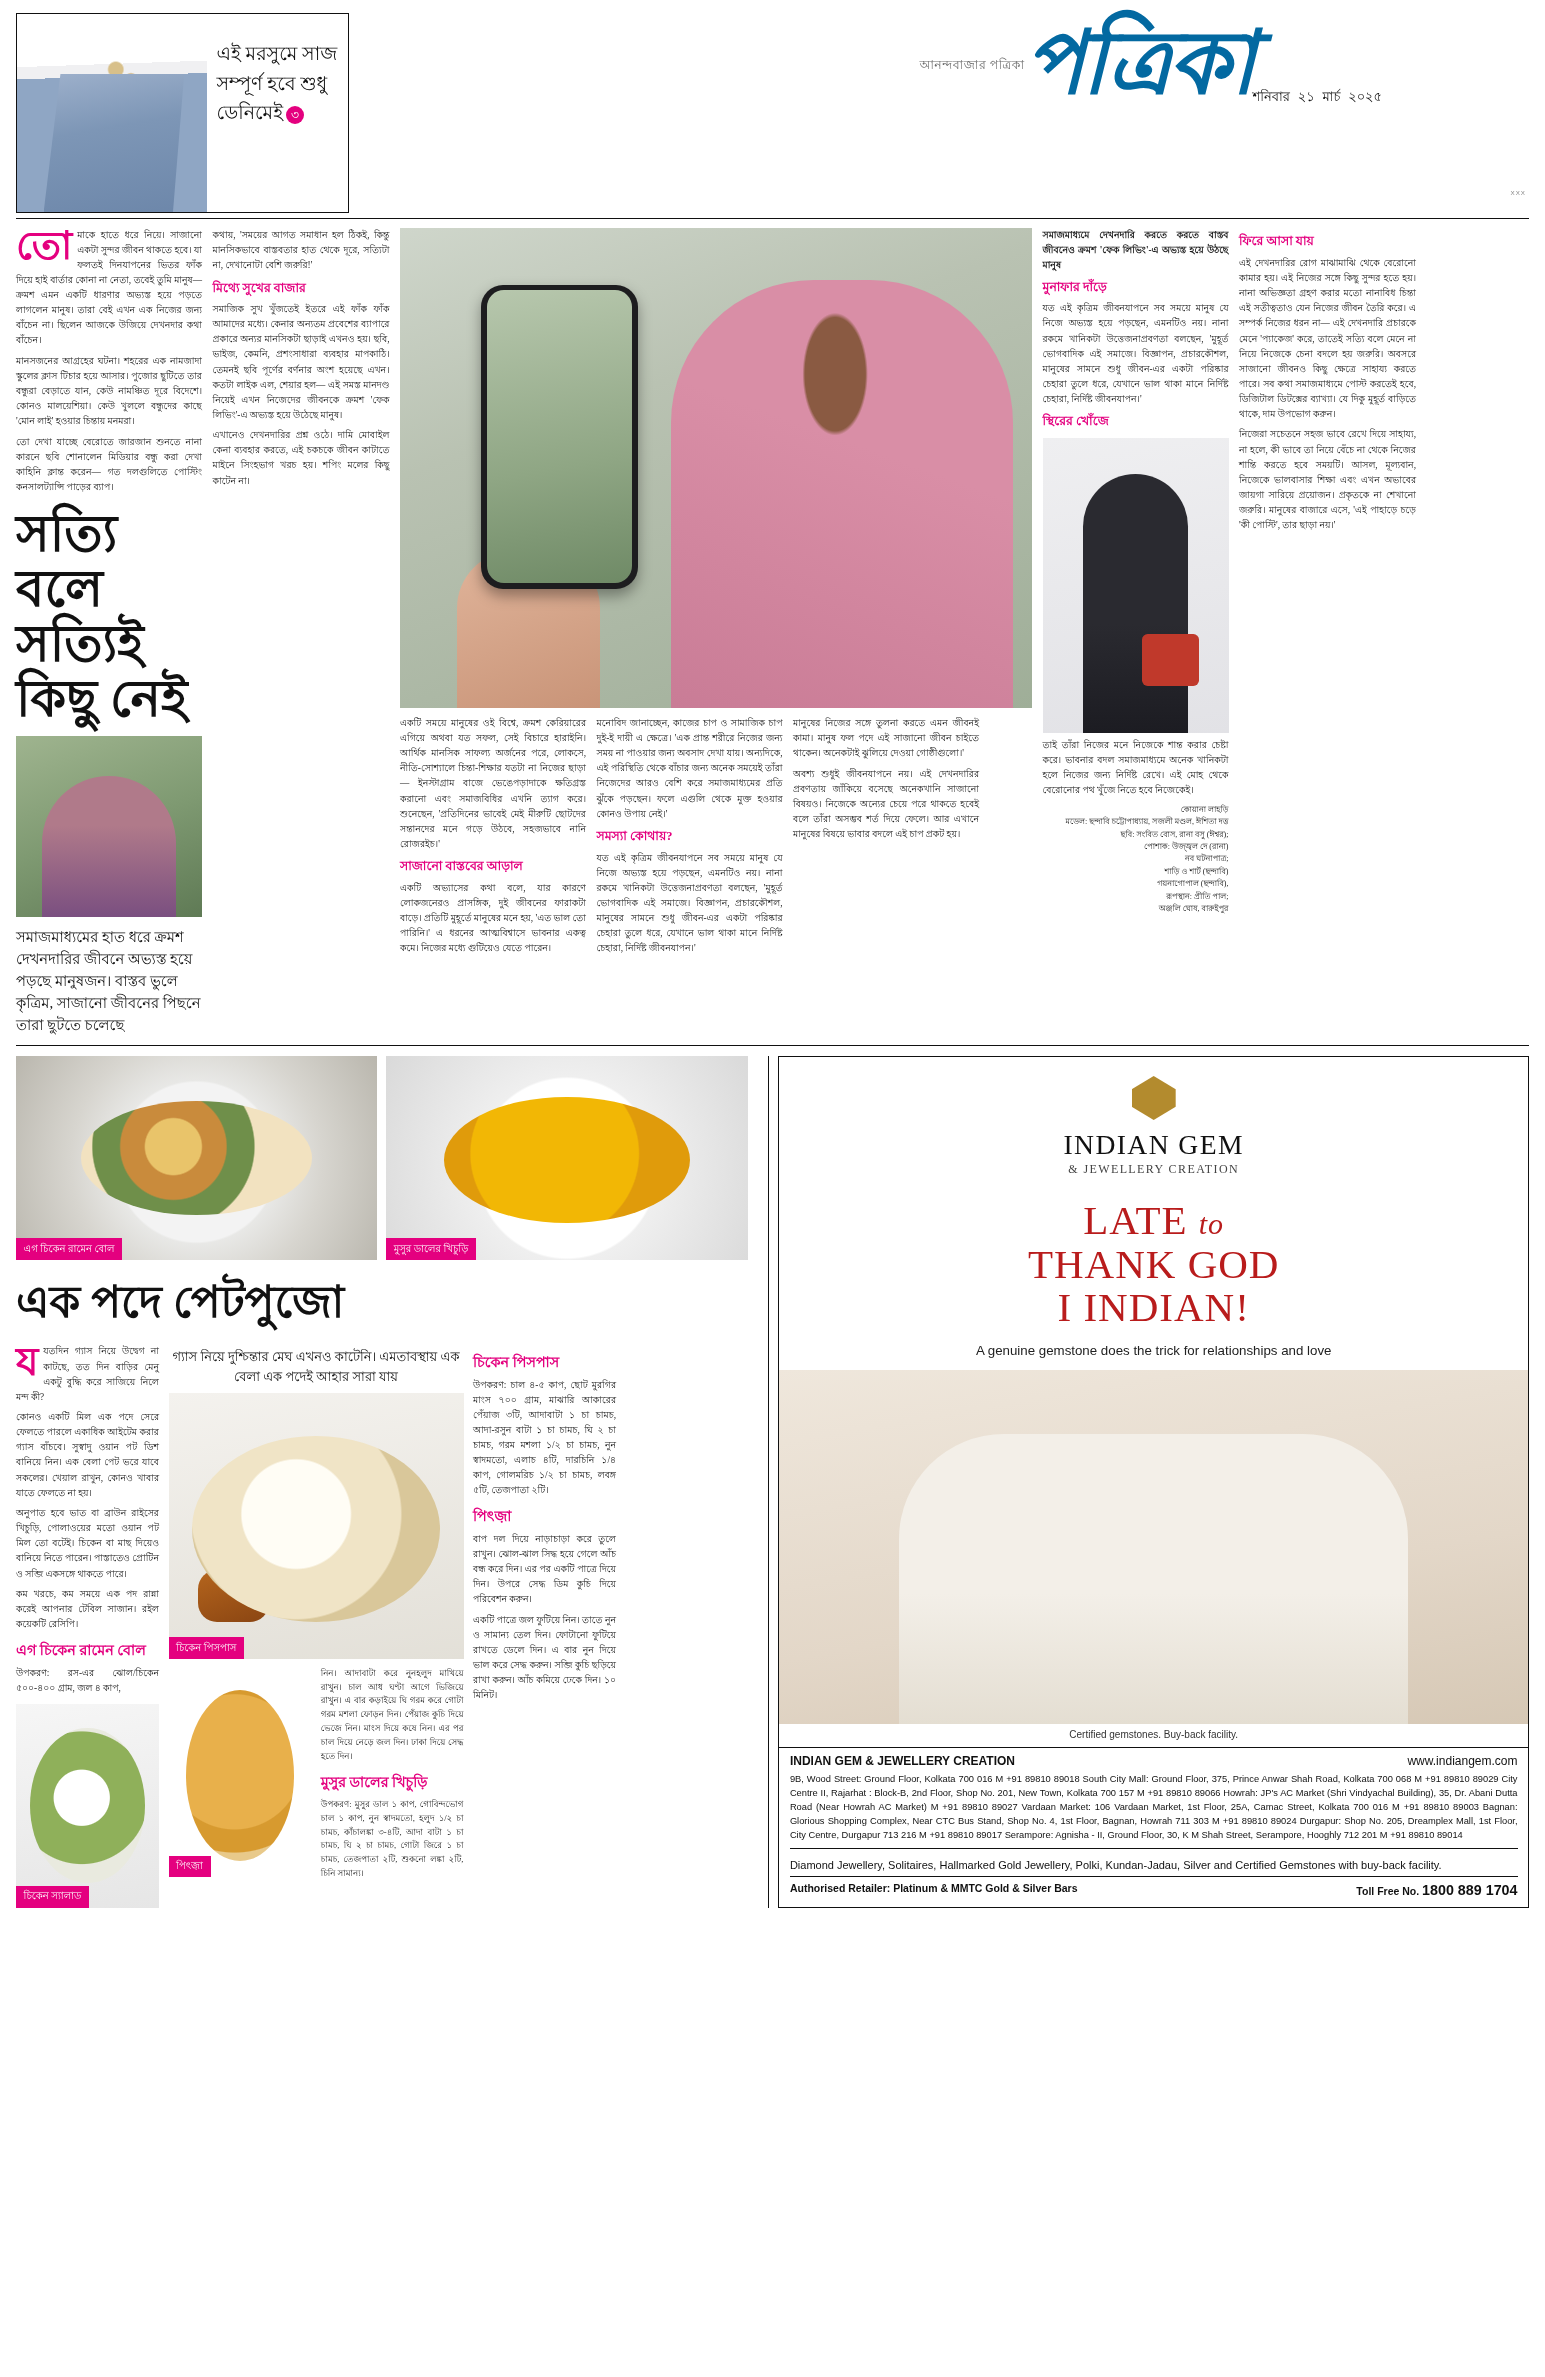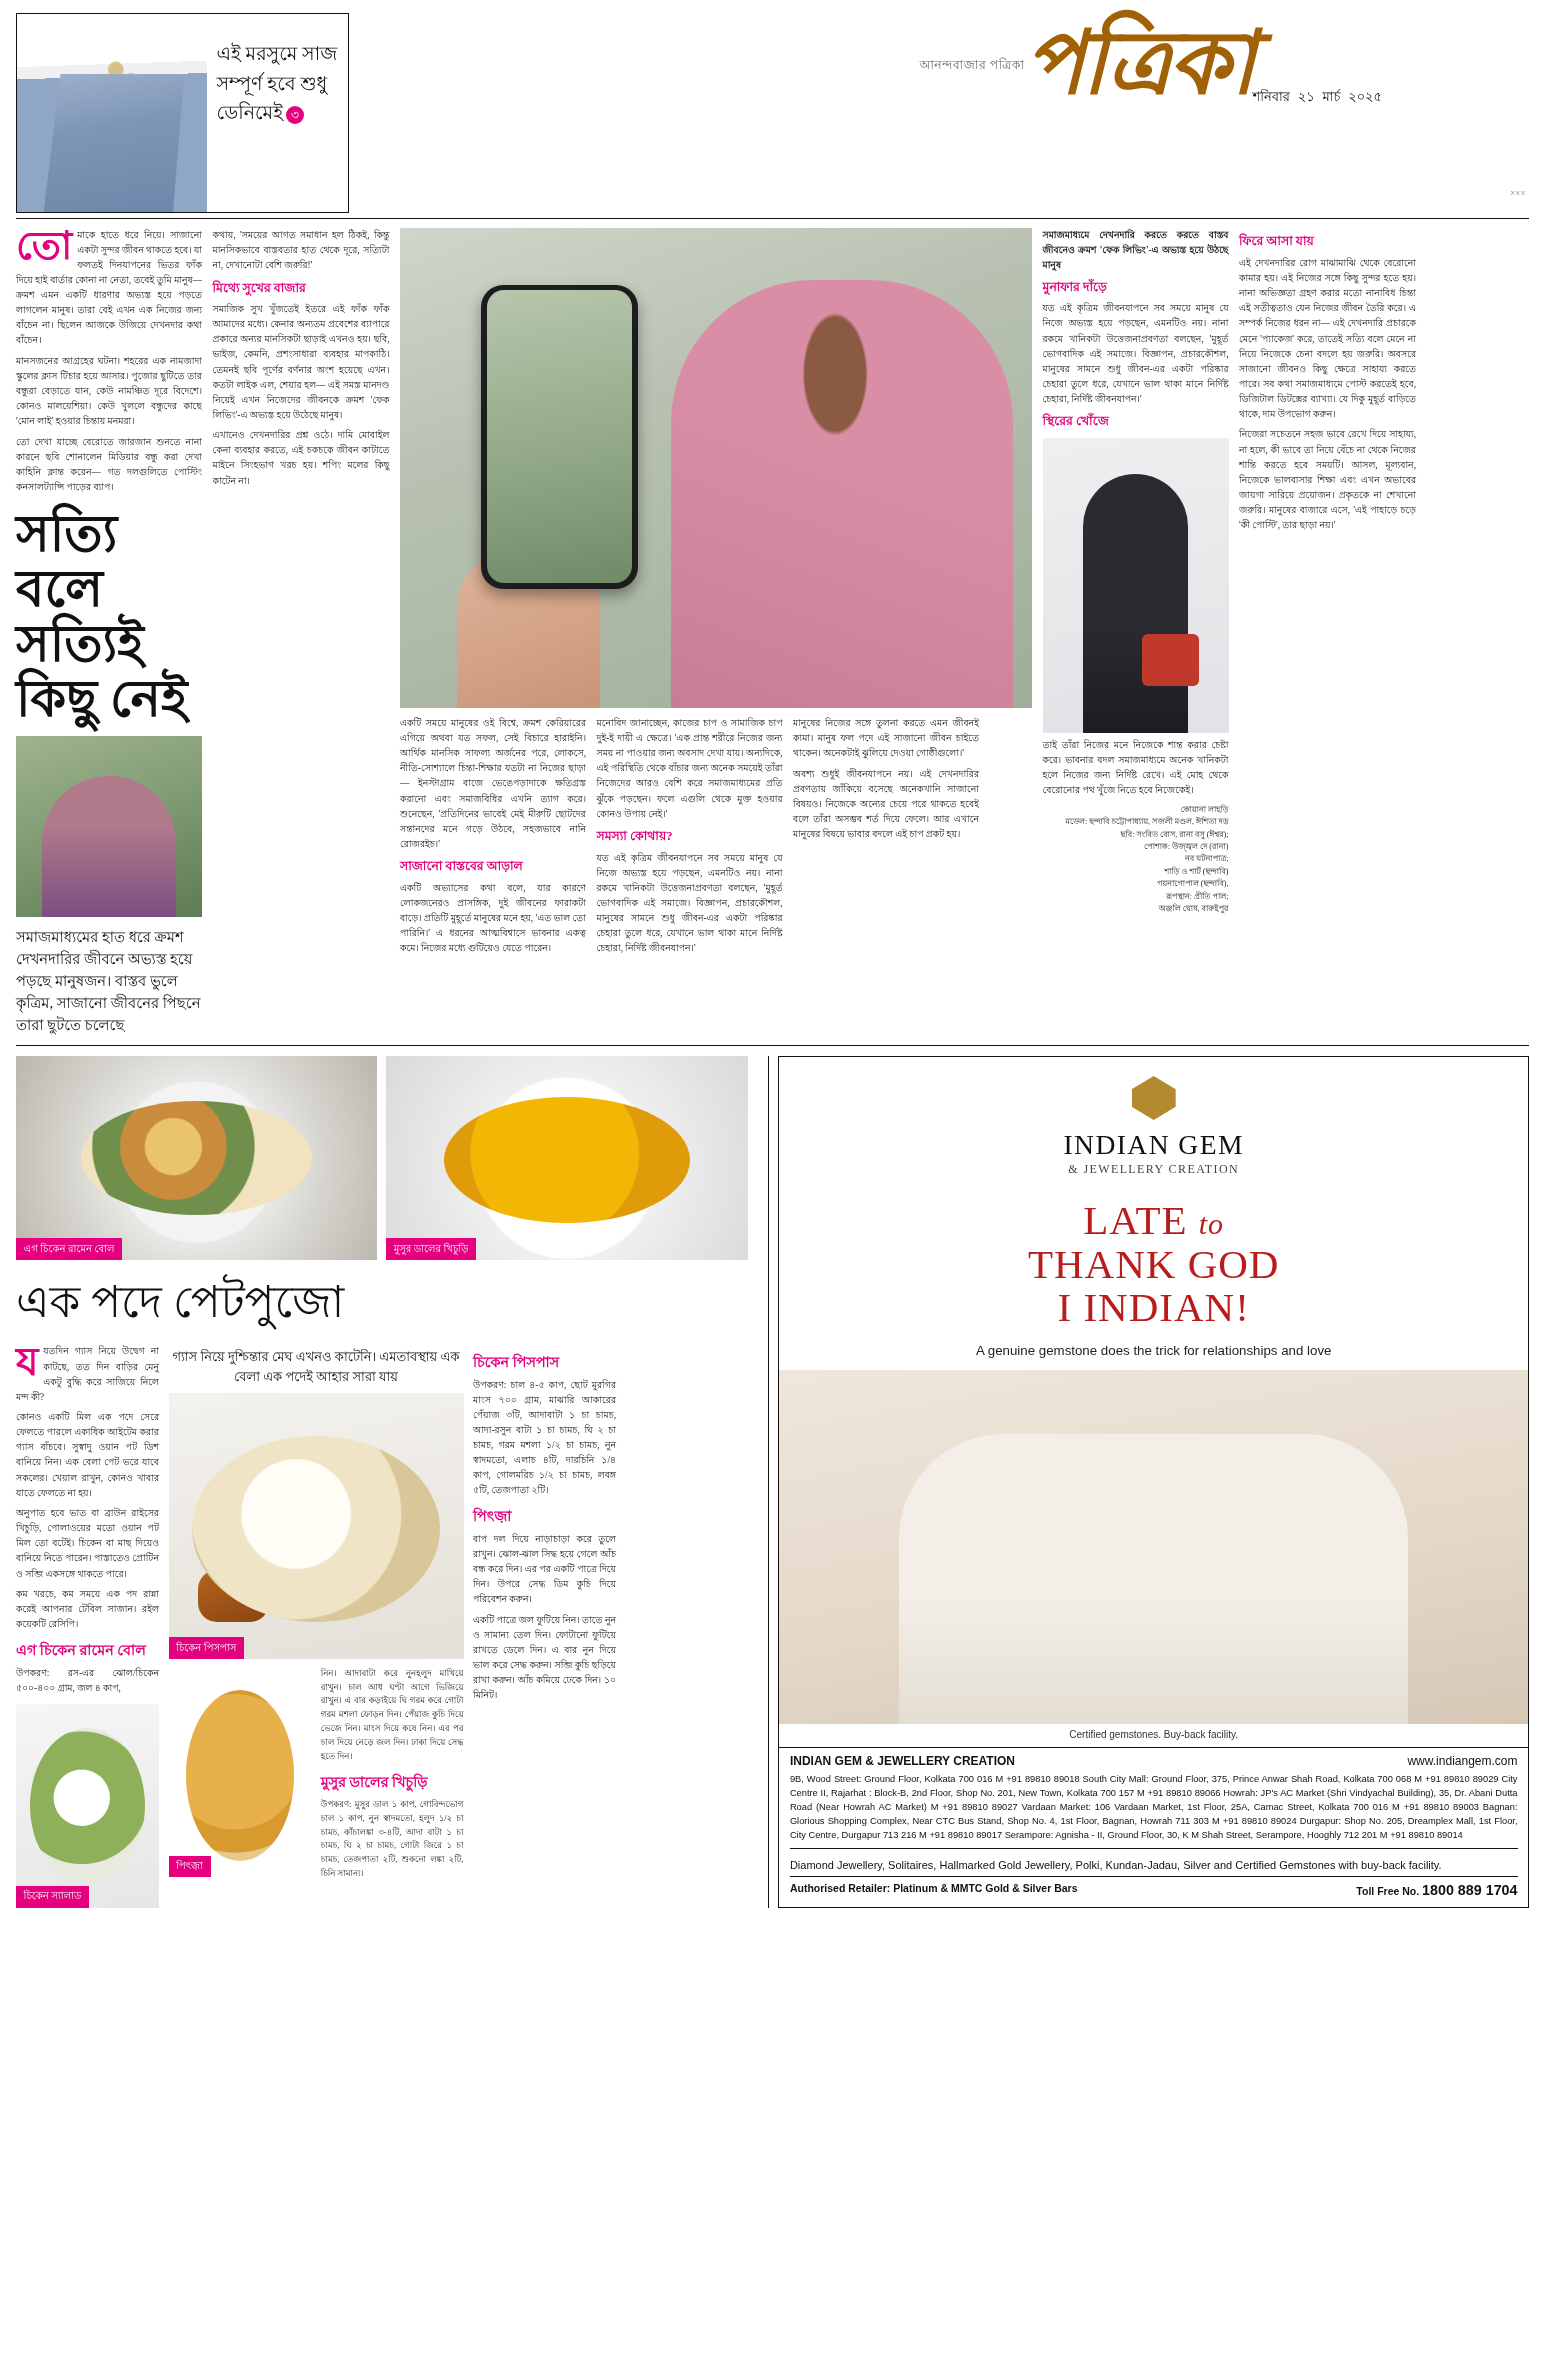--- a/index.html
+++ b/index.html
@@ -81,21 +81,21 @@
     font-size: 12.4px;
     color: #6b6b6b;
     margin-bottom: -3.8px;
     letter-spacing: 0.5px;
   }
   .mh-logo {
     font-family: "Liberation Serif", serif;
     font-size: 88px;
     font-weight: bold;
     font-style: italic;
-    color: #a16207;
+    color: #0369a1;
     line-height: 1;
     letter-spacing: -2.9px;
   }
   .mh-date {
     align-self: flex-end;
     font-family: Liberation Mono, monospace;
     font-size: 13px;
     color: #111;
     margin-top: 16px;
     padding-right: 147px;
@@ -263,21 +263,21 @@
     left: 0; bottom: 0;
     background: #e4007f;
     color: #fff;
     font-family: "Liberation Serif", serif;
     font-size: 10px;
     padding: 2.4px 7.6px;
   }
   .section-title {
     font-family: "Liberation Serif", serif;
     font-size: 44px;
-    font-weight: normal;
+    font-weight: bold;
     color: #111;
     margin: 8.6px 0 2.9px 0;
   }
   .deck {
     font-family: "Liberation Serif", serif;
     font-size: 13px;
     line-height: 1.5;
     color: #111;
     text-align: center;
     margin: 2.9px 0 6.7px 0;

